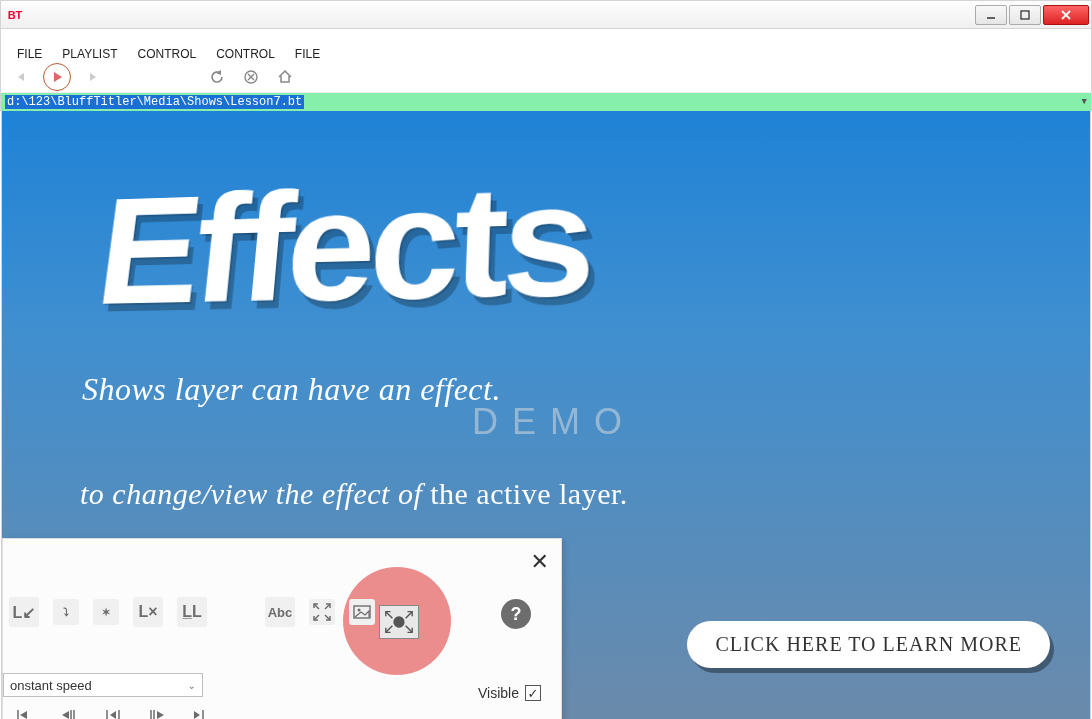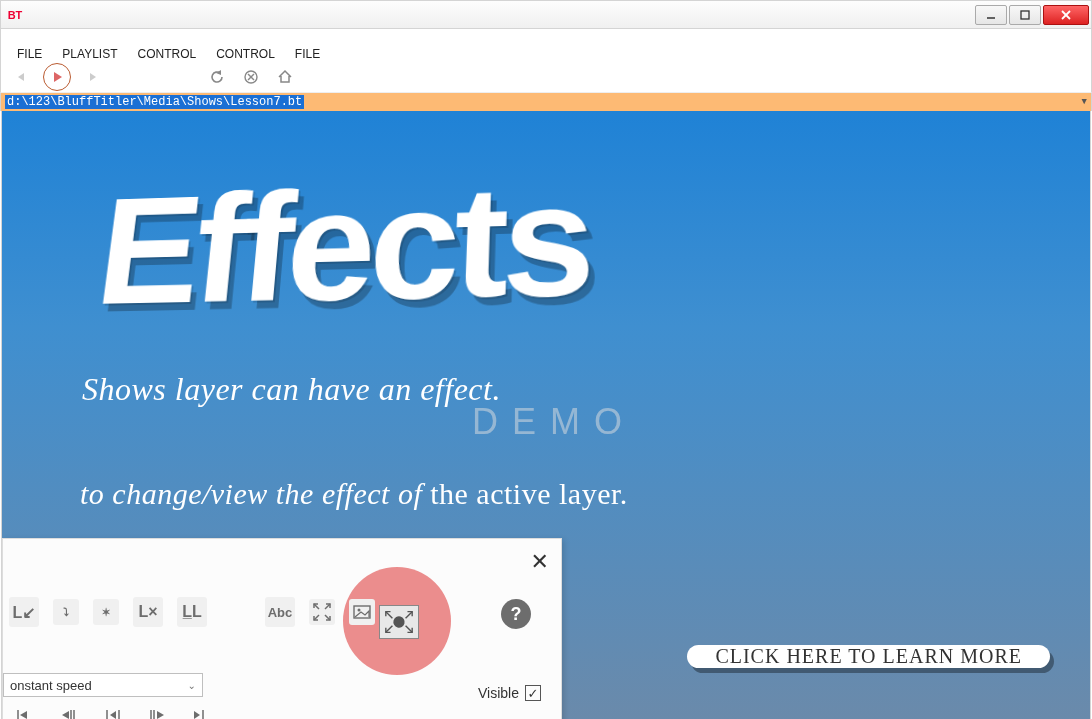--- a/index.html
+++ b/index.html
@@ -17,35 +17,35 @@
 .menubar { height: 22px; background: #fff; border-left:1px solid #d4d4d4; border-right:1px solid #d4d4d4; display:flex; align-items:flex-start; padding: 16px 6px; gap: 0; font-size:12px; color:#222; }
 .menubar .menuitem { padding: 2px 10px; cursor: default; }
 
 
 .toolbar { height: 32px; background: #fff; border-left:1px solid #d4d4d4; border-right:1px solid #d4d4d4; border-bottom:1px solid #eee; display:flex; align-items:center; padding: 0 8px; gap: 10px; }
 .tbtn { width: 24px; height: 24px; display:flex; align-items:center; justify-content:center; color:#888; }
 .tbtn.play { width: 28px; height:28px; border: 1.5px solid #ba5b31; border-radius: 50%; color:#d66; }
 .tsep { width: 20px; }
 
 
-.pathbar { height: 18px; border-left:1px solid #d4d4d4; border-right:1px solid #d4d4d4; background:#fdba74; display:flex; align-items:center; padding: 0 4px; font-family: "Courier New", monospace; font-size:12px; }
+.pathbar { height: 18px; border-left:1px solid #d4d4d4; border-right:1px solid #d4d4d4; background:#86efac; display:flex; align-items:center; padding: 0 4px; font-family: "Courier New", monospace; font-size:12px; }
 .pathbar .path { background: #1a6fd4; color:#fff; padding: 0 2px; }
 .pathbar .dd { margin-left:auto; color:#555; font-size:9px; }
 
 
 .viewport { position: relative; width: calc(100% - 2px); margin: 0 1px; height: 616px; background: linear-gradient(to bottom, #1f82d6 0%, #3f8fd0 35%, #6b8aaa 100%); overflow: hidden; border-left:1px solid #d4d4d4; border-right:1px solid #d4d4d4; border-bottom:1px solid #d4d4d4;}
 
 .fx-title { position:absolute; top: 62px; left: 90px; font-family: Arial, sans-serif; font-weight: 900; font-size: 160px; letter-spacing: -6px; color:#fff; transform: perspective(900px) rotateX(14deg) rotateY(-6deg) skewX(-4deg); text-shadow: 6px 8px 0 rgba(0,0,0,0.25), 2px 2px 0 rgba(0,0,0,0.15); line-height: 0.9;}
 .line1 { position:absolute; top:260px; left:80px; color:#fff; font-family: Georgia, "Times New Roman", serif; font-style: italic; font-size: 32px; letter-spacing: 0.5px; }
 .demo { position:absolute; top:290px; left:470px; color: rgba(200,210,220,0.6); font-family: Arial; font-weight: 300; font-size: 36px; letter-spacing: 14px; }
 .line2 { position:absolute; top:348px; left:80px; color:#fff; font-family: Georgia, serif; font-style: italic; font-size: 30px; letter-spacing: 0.5px; }
 .line3 { position:absolute; top:366px; left:78px; color:#fff; font-family: Georgia, serif; font-style: italic; font-size: 30px; letter-spacing: 0.5px; }
 .line2 .b, .line3 .b { font-style: normal; }
 
-.learn-pill { position:absolute; right: 40px; bottom: 58px; background:#fff; color:#333; border-radius: 28px; padding: 0 28px; font-family: "Comic Sans MS", cursive; font-size: 20px; box-shadow: 4px 5px 0 rgba(0,0,0,0.35); letter-spacing: 1px;}
+.learn-pill { position:absolute; right: 40px; bottom: 58px; background:#fff; color:#333; border-radius: 28px; padding: 12px 28px; font-family: "Comic Sans MS", cursive; font-size: 20px; box-shadow: 4px 5px 0 rgba(0,0,0,0.35); letter-spacing: 1px;}
 
 
 .panel { position:absolute; left: 0; bottom: 0; width: 560px; height: 188px; background: #fcfcfc; border: 1px solid #ddd; box-shadow: 2px 2px 6px rgba(0,0,0,0.15); }
 .panel .closex { position:absolute; right:12px; top:10px; font-size:22px; color:#333; }
 .panel .row-icons { position:absolute; top:58px; left:6px; display:flex; align-items:center; gap:14px; }
 .ic { width:30px; height:30px; display:flex; align-items:center; justify-content:center; color:#6d6d6d; font-family: Arial; font-weight:bold; font-size:16px; border-radius:3px; background: #f0f0f0;}
 .ic.small { width:26px; height:26px; font-size: 11px; }
 .panel .help { position:absolute; top:60px; right:30px; width:30px;height:30px;border-radius:50%;background:#6d6d6d;color:#fff;display:flex;align-items:center;justify-content:center;font-weight:bold;font-size:18px; }
 .panel .highlight { position:absolute; top:28px; left:340px; width:108px;height:108px;border-radius:50%; background: rgba(220,50,50,0.55); }
 .panel .inner-hl { position:absolute; top:66px; left:376px; width:40px; height:34px; border:1px solid #888; background:#e8e8e8; }

